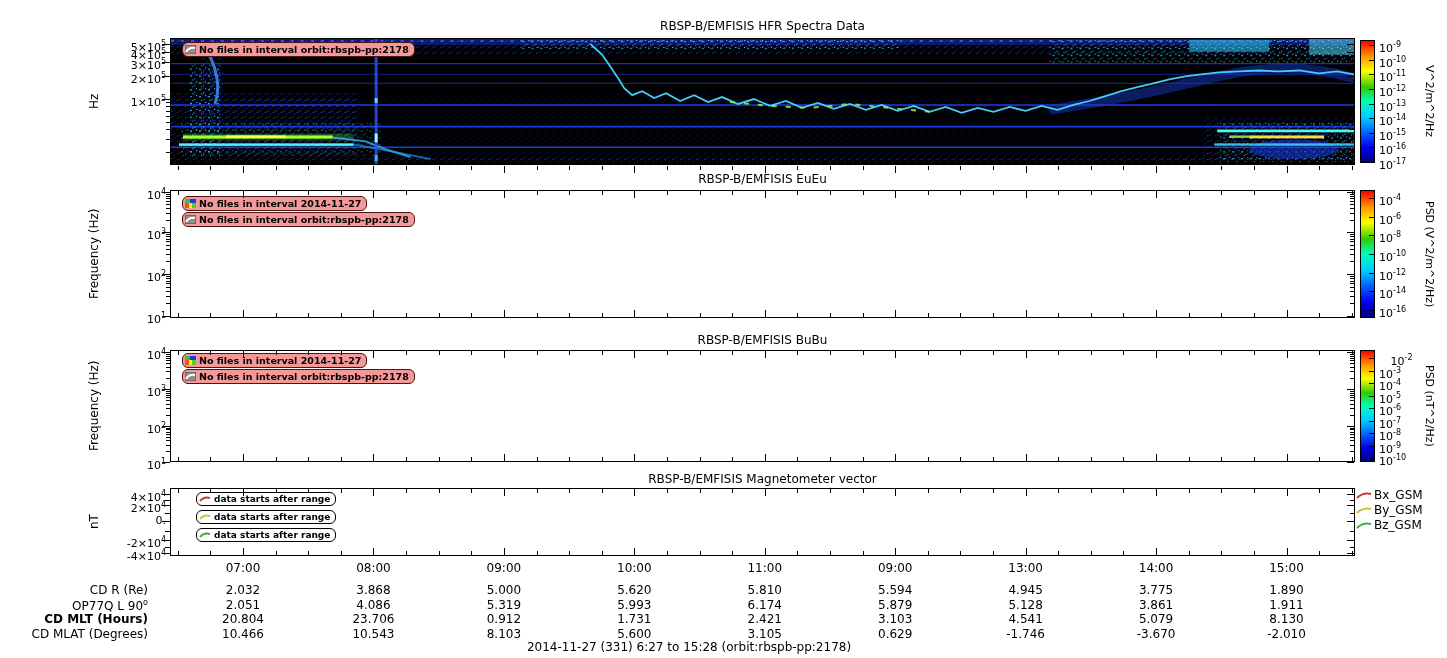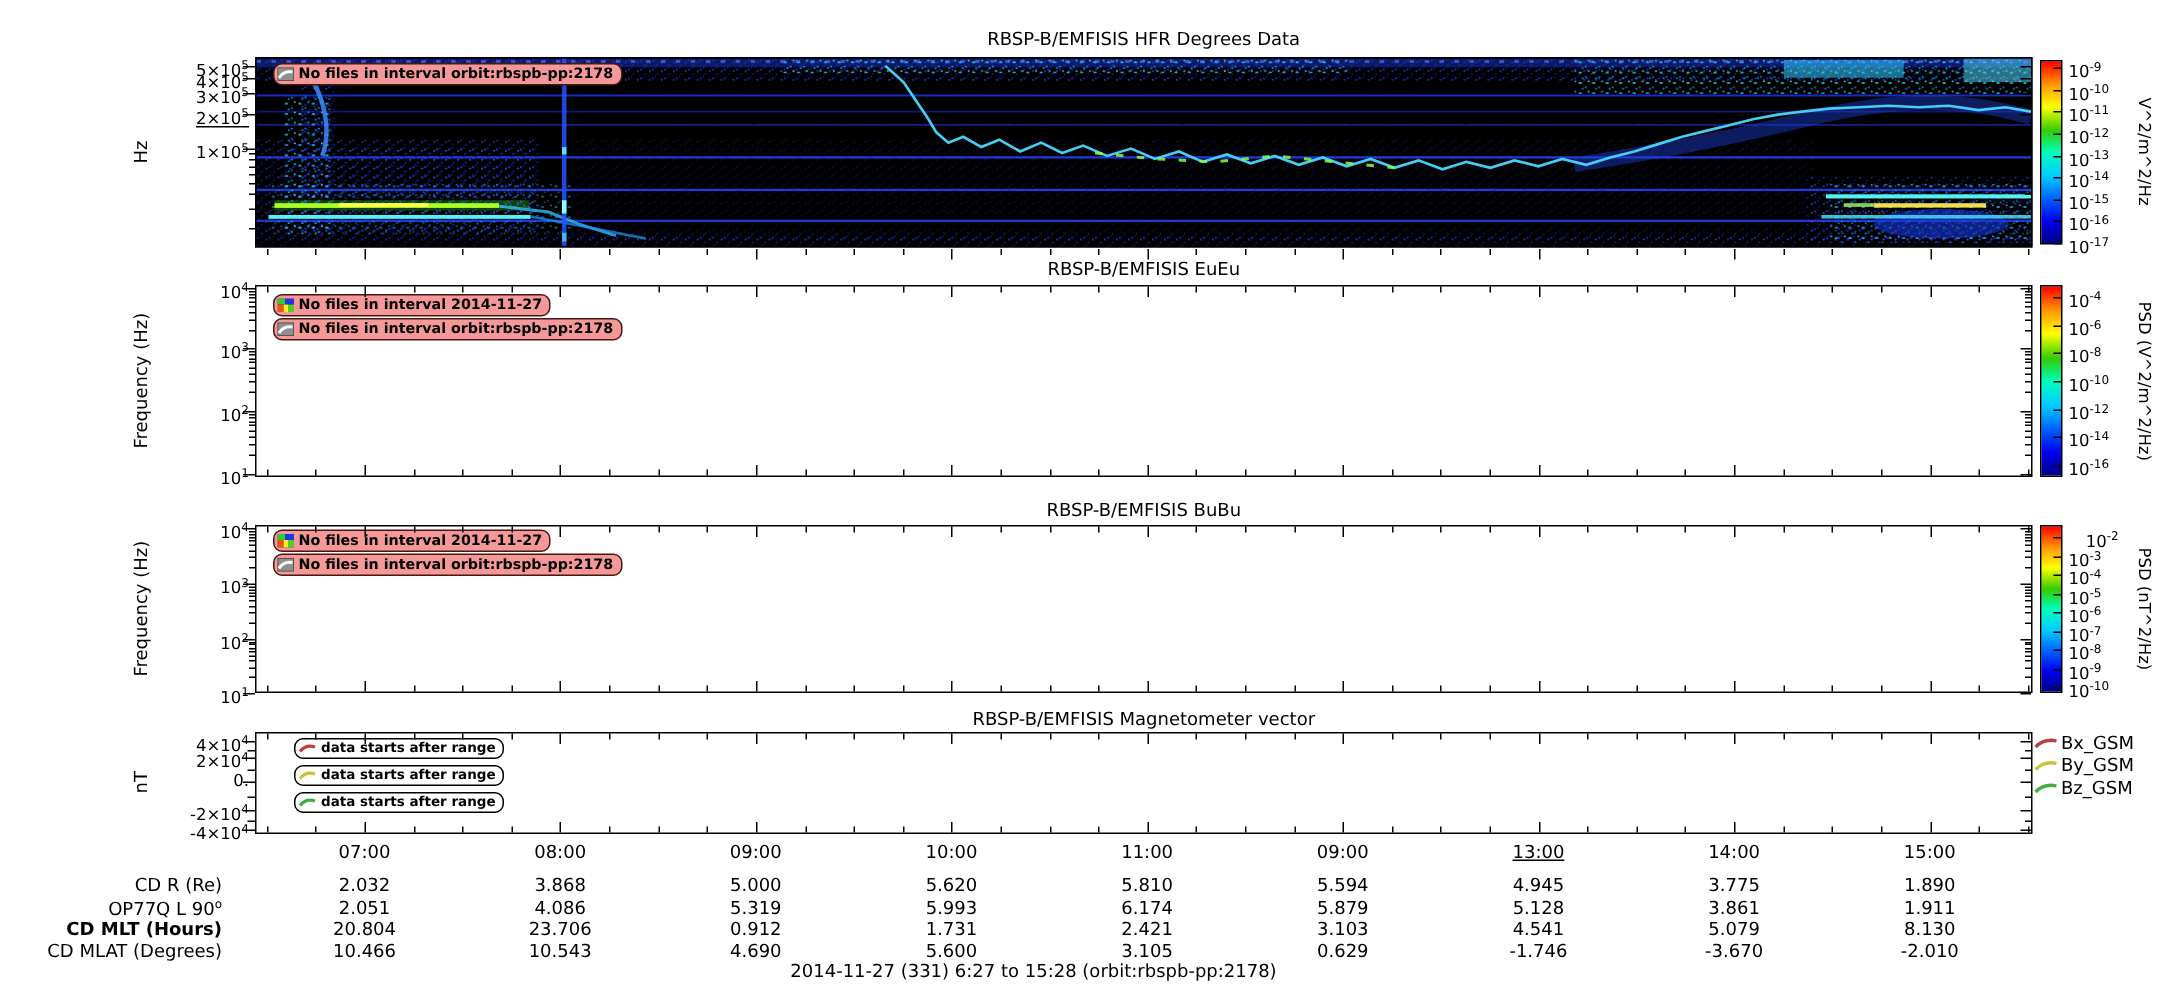--- a/index.html
+++ b/index.html
@@ -27,21 +27,21 @@
   .rowlab{position:absolute;left:0;width:148px;text-align:right;font-size:12px;white-space:nowrap;}
   .caption{text-align:center;font-size:12px;}
   svg{display:block;}
 </style>
 </head>
 <body>
 
 <div id="fig">
 
   <div>
-    <div class="abs ptitle" style="left:170px;top:19px;width:1185px">RBSP-B/EMFISIS  HFR Degrees Data</div>
+    <div class="abs ptitle" style="left:170px;top:19px;width:1185px">RBSP-B/EMFISIS  HFR Spectra Data</div>
     <div class="abs ylab" style="left:86px;top:38px;height:127px">Hz</div>
     <div class="abs plot plot-dark" style="left:170px;top:38px;width:1185px;height:127px">
       <svg width="100%" height="100%" viewBox="0 0 1185 127" preserveAspectRatio="none">
         <defs>
           <pattern id="spkB" width="8" height="6" patternUnits="userSpaceOnUse">
             <rect x="0" y="1" width="1.4" height="1.1" fill="#2031d6"></rect>
             <rect x="3" y="4" width="1.2" height="1" fill="#1128b0"></rect>
             <rect x="6" y="2" width="1.2" height="1" fill="#2c49f0"></rect>
             <rect x="2" y="0" width="1" height="1" fill="#0d1f90"></rect>
           </pattern>
@@ -686,21 +686,21 @@
       <div class="mark" style="left: 1221.32px; top: 551px; width: 1px; height: 4px;"></div>
       <div class="mark" style="left: 1253.93px; top: 551px; width: 1px; height: 4px;"></div>
       <div class="mark" style="left: 1286.54px; top: 548px; width: 1px; height: 7px;"></div>
       <div class="mark" style="left: 1319.15px; top: 551px; width: 1px; height: 4px;"></div>
       <div class="mark" style="left: 1351.76px; top: 551px; width: 1px; height: 4px;"></div>
     </div>
   <div class="abs" id="labels" style="left:0;top:0">
       <div class="tickLabel" style="left: 56px; top: 36px; width: 110px; text-align: right;">5×10<sup>5</sup></div>
       <div class="tickLabel" style="left: 56px; top: 44px; width: 110px; text-align: right;">4×10<sup>5</sup></div>
       <div class="tickLabel" style="left: 56px; top: 54px; width: 110px; text-align: right;">3×10<sup>5</sup></div>
-      <div class="tickLabel" style="left: 56px; top: 68px; width: 110px; text-align: right; text-decoration: underline;">2×10<sup>5</sup></div>
+      <div class="tickLabel" style="left: 56px; top: 68px; width: 110px; text-align: right;">2×10<sup>5</sup></div>
       <div class="tickLabel" style="left: 56px; top: 91px; width: 110px; text-align: right;">1×10<sup>5</sup></div>
       <div class="tickLabel" style="left: 56px; top: 184px; width: 110px; text-align: right;">10<sup>4</sup></div>
       <div class="tickLabel" style="left: 56px; top: 224px; width: 110px; text-align: right;">10<sup>3</sup></div>
       <div class="tickLabel" style="left: 56px; top: 266px; width: 110px; text-align: right;">10<sup>2</sup></div>
       <div class="tickLabel" style="left: 56px; top: 308px; width: 110px; text-align: right;">10<sup>1</sup></div>
       <div class="tickLabel" style="left: 56px; top: 344px; width: 110px; text-align: right;">10<sup>4</sup></div>
       <div class="tickLabel" style="left: 56px; top: 381px; width: 110px; text-align: right;">10<sup>3</sup></div>
       <div class="tickLabel" style="left: 56px; top: 418px; width: 110px; text-align: right;">10<sup>2</sup></div>
       <div class="tickLabel" style="left: 56px; top: 454px; width: 110px; text-align: right;">10<sup>1</sup></div>
       <div class="tickLabel" style="left: 56px; top: 486px; width: 110px; text-align: right;">4×10<sup>4</sup></div>
@@ -735,21 +735,21 @@
       <div class="tickLabel" style="left: 1379px; top: 450px; width: 45px; text-align: left;">10<sup>-10</sup></div>
     </div>
 
   <div class="abs" id="time-row" style="left:0;top:561px">
       <div class="timeLabel" style="left: 201px;">07:00</div>
       <div class="timeLabel" style="left: 331.44px; text-align: center;">08:00</div>
       <div class="timeLabel" style="left: 461.88px;">09:00</div>
       <div class="timeLabel" style="left: 592.32px;">10:00</div>
       <div class="timeLabel" style="left: 722.76px;">11:00</div>
       <div class="timeLabel" style="left: 853.2px;">09:00</div>
-      <div class="timeLabel" style="left: 983.64px; text-decoration: underline;">13:00</div>
+      <div class="timeLabel" style="left: 983.64px;">13:00</div>
       <div class="timeLabel" style="left: 1114.08px;">14:00</div>
       <div class="timeLabel" style="left: 1244.52px;">15:00</div>
     </div>
   <div class="abs" id="table" style="left:0;top:0">
       <div class="rowlab" style="top: 583px;">CD R (Re)</div>
       <div class="cell" style="left: 201px; top: 583px;">2.032</div>
       <div class="cell" style="left: 331.44px; top: 583px;">3.868</div>
       <div class="cell" style="left: 461.88px; top: 583px;">5.000</div>
       <div class="cell" style="left: 592.32px; top: 583px;">5.620</div>
       <div class="cell" style="left: 722.76px; top: 583px;">5.810</div>
@@ -773,21 +773,21 @@
       <div class="cell" style="left: 461.88px; top: 612px;">0.912</div>
       <div class="cell" style="left: 592.32px; top: 612px;">1.731</div>
       <div class="cell" style="left: 722.76px; top: 612px;">2.421</div>
       <div class="cell" style="left: 853.2px; top: 612px;">3.103</div>
       <div class="cell" style="left: 983.64px; top: 612px;">4.541</div>
       <div class="cell" style="left: 1114.08px; top: 612px;">5.079</div>
       <div class="cell" style="left: 1244.52px; top: 612px;">8.130</div>
       <div class="rowlab" style="top: 626.5px;">CD MLAT (Degrees)</div>
       <div class="cell" style="left: 201px; top: 626.5px;">10.466</div>
       <div class="cell" style="left: 331.44px; top: 626.5px;">10.543</div>
-      <div class="cell" style="left: 461.88px; top: 626.5px;">4.690</div>
+      <div class="cell" style="left: 461.88px; top: 626.5px;">8.103</div>
       <div class="cell" style="left: 592.32px; top: 626.5px;">5.600</div>
       <div class="cell" style="left: 722.76px; top: 626.5px;">3.105</div>
       <div class="cell" style="left: 853.2px; top: 626.5px;">0.629</div>
       <div class="cell" style="left: 983.64px; top: 626.5px;">-1.746</div>
       <div class="cell" style="left: 1114.08px; top: 626.5px;">-3.670</div>
       <div class="cell" style="left: 1244.52px; top: 626.5px;">-2.010</div>
     </div>
 
   <div class="abs caption" style="left:0;top:640px;width:1378px">2014-11-27 (331) 6:27 to 15:28 (orbit:rbspb-pp:2178)</div>
 </div>

